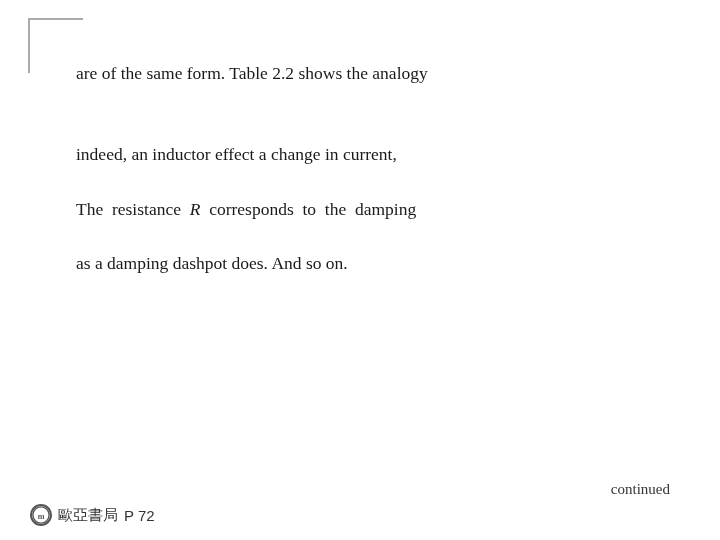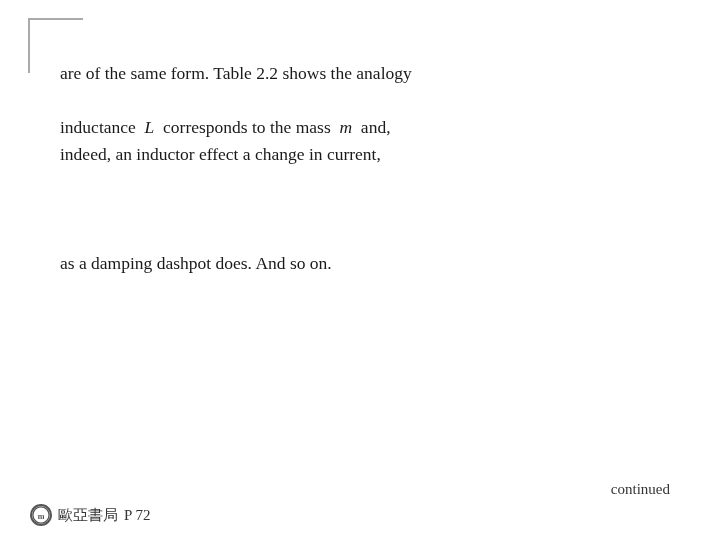--- a/index.html
+++ b/index.html
@@ -20,21 +20,21 @@
     .page-container {
       width: 720px;
       height: 540px;
       background: #ffffff;
       position: relative;
     }
 
     .main-content {
       position: absolute;
       top: 60px;
-      left: 60px;
+      left: 76px;
       right: 50px;
       font-size: 17.5px;
       line-height: 1.55;
       color: #1a1a1a;
       text-align: justify;
     }
 
     .main-content p {
       margin-bottom: 0;
     }
@@ -70,39 +70,39 @@
       align-items: center;
       justify-content: center;
       font-size: 11px;
       color: #555;
       font-weight: bold;
     }
 
     .footer-text {
       font-size: 15px;
       color: #333;
-      font-family: Liberation Serif, serif;
+      font-family: Liberation Sans, sans-serif;
     }
   </style>
 </head>
 <body>
 
 <div class="page-container">
 
   <div style="position:absolute;top:18px;left:28px;width:2px;height:55px;background:#aaa;"></div>
   <div style="position:absolute;top:18px;left:28px;width:55px;height:2px;background:#aaa;"></div>
 
   <div class="main-content">
     <p>
       <span>are of the same form. Table 2.2 shows the analogy</span><br>
       <br>
-      <span>inductance &nbsp;<span class="italic">L</span> &nbsp;corresponds to the mass &nbsp;<span class="italic">m</span>&nbsp; and,</span><br>
+      <br>
       <span>indeed, an inductor effect a change in current,</span><br>
       <br>
-      <br>
+      <span>The&nbsp; resistance &nbsp;<span class="italic">R</span> &nbsp;corresponds&nbsp; to&nbsp; the&nbsp; damping</span><br>
       <br>
       <span>as a damping dashpot does. And so on.</span>
     </p>
   </div>
 
   <div class="continued-label">continued</div>
 
   <div class="footer">
     <div class="footer-logo">
       <svg width="20" height="20" viewBox="0 0 20 20">

